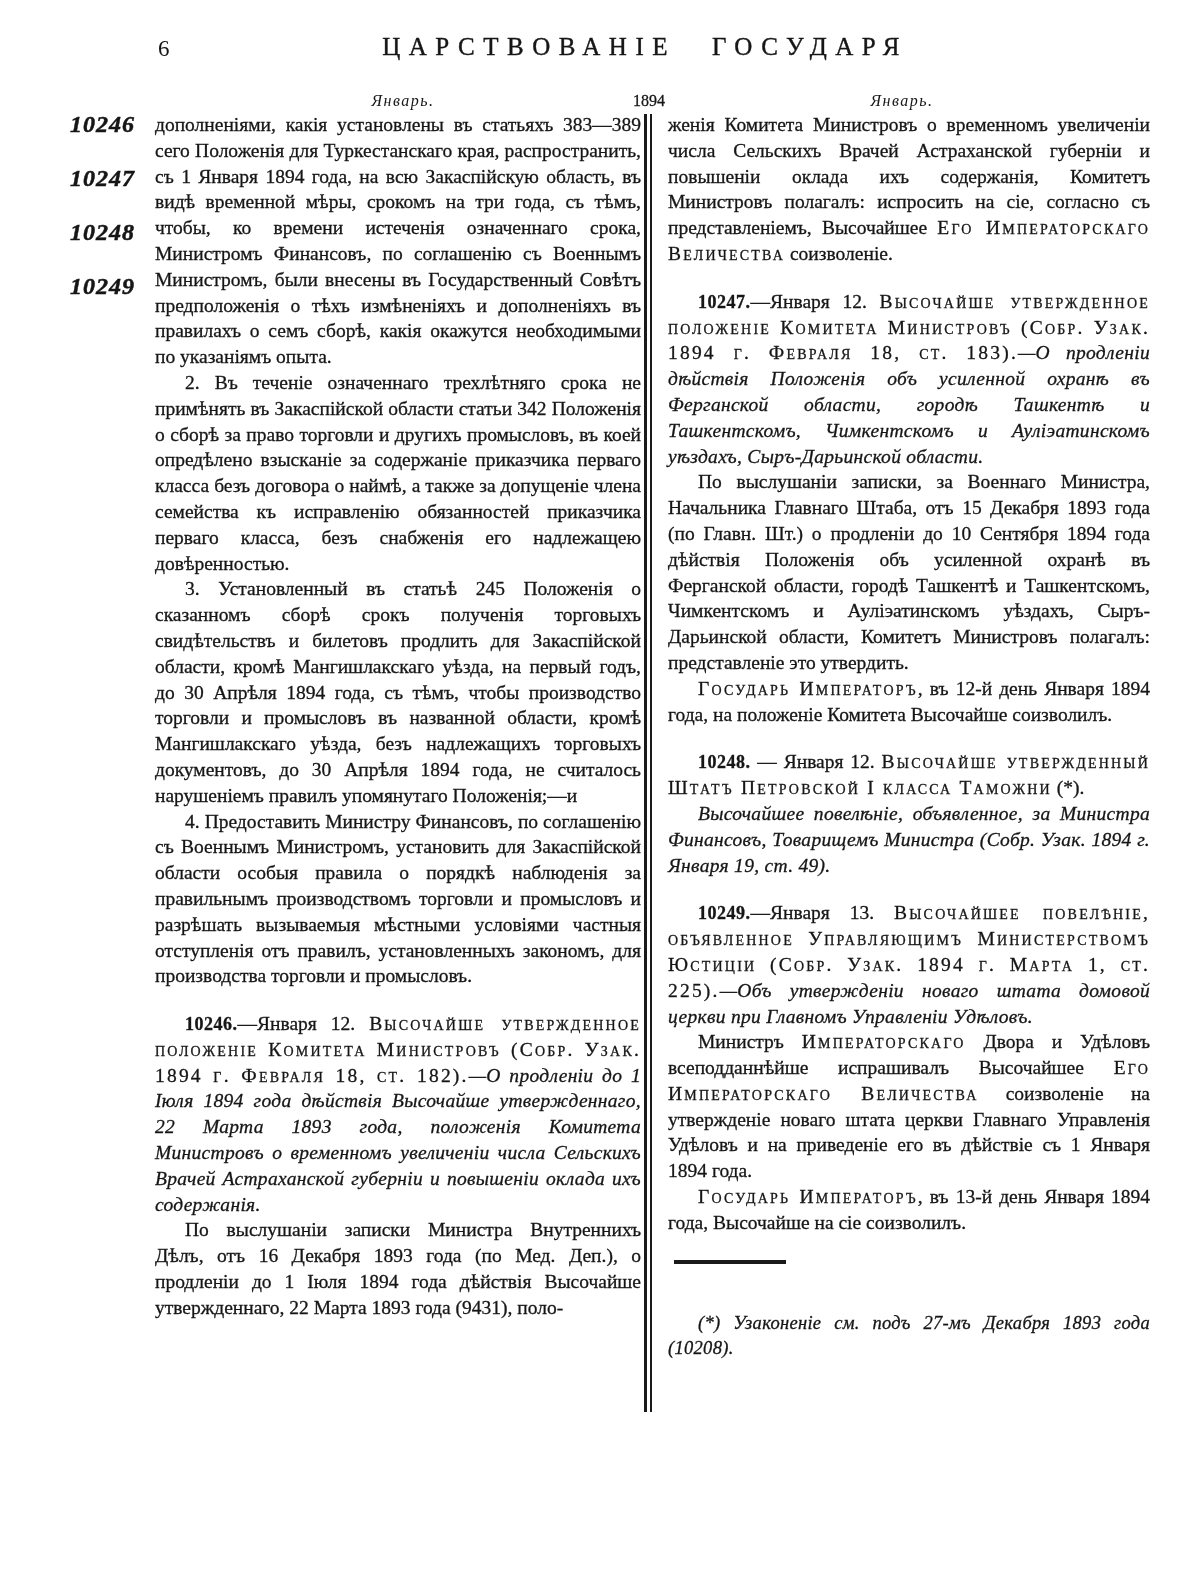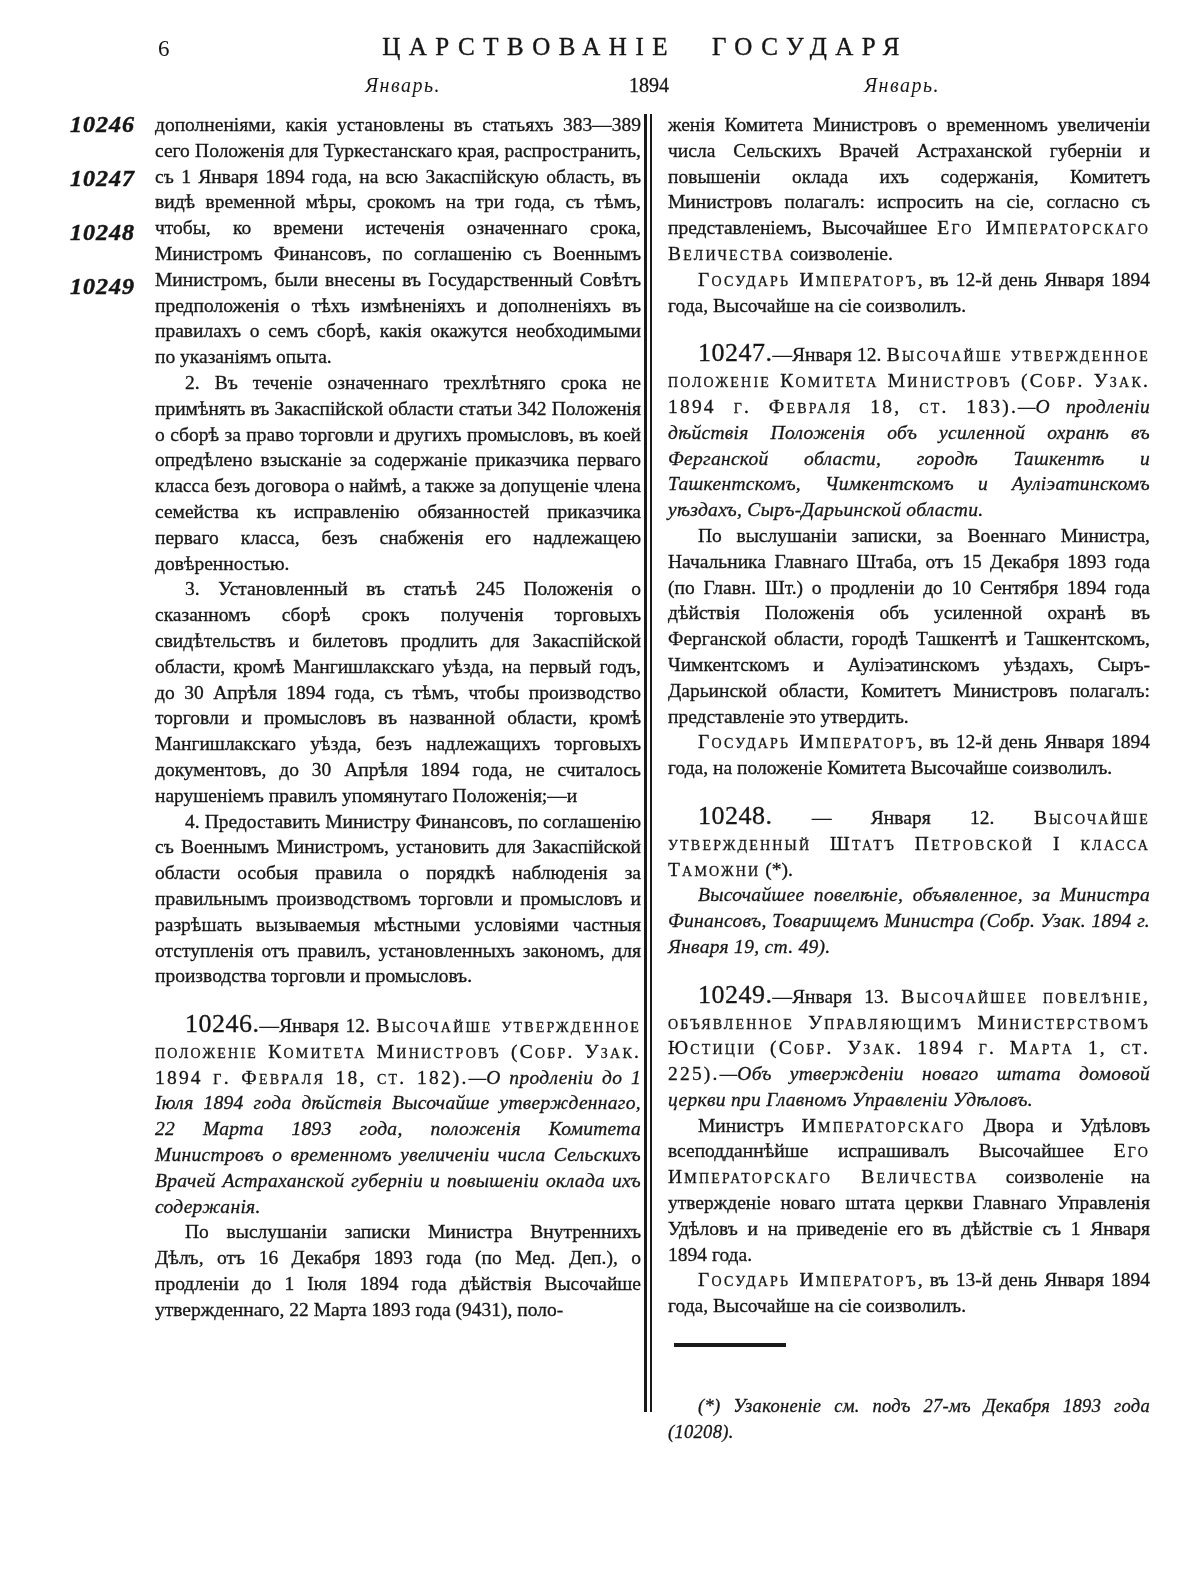--- a/index.html
+++ b/index.html
@@ -18,21 +18,21 @@
   }
   .header-title{
     position:absolute;left:90px;right:0;top:33px;
     text-align:center;
     font-size:25px;
     letter-spacing:0.34em;
     word-spacing:0.85em;
     -webkit-text-stroke:0.4px;
     white-space:nowrap;
   }
-  .running-head{position:absolute;top:74px;font-size:20px;white-space:nowrap;}
+  .running-head{position:absolute;top:92px;font-size:16px;white-space:nowrap;}
   .rh-left{left:403px;transform:translateX(-50%);font-style:italic;letter-spacing:1.5px;}
   .rh-center{left:649px;transform:translateX(-50%);-webkit-text-stroke:0.3px;}
   .rh-right{left:902px;transform:translateX(-50%);font-style:italic;letter-spacing:1.5px;}
   
   .margin-num{
     position:absolute;left:60px;
     font-size:24px;font-weight:bold;font-style:italic;
     letter-spacing:1px;line-height:1;margin-left:10px;
     -webkit-text-stroke:0.5px;
   }
@@ -56,21 +56,21 @@
   }
   .col-left{left:155px;width:486px;}
   .col-right{left:668px;width:482px;}
   p.block{margin:0;padding:0;}
   p.indent{text-indent:30px;}
   p.gap{margin-top:22px;}
   p.center{text-align:center;text-indent:0;margin-top:2px;}
   p.footnote{font-size:18.5px;margin-top:47px;}
   .run-sc{font-variant:small-caps;letter-spacing:2.2px;}
   .run-i{font-style:italic;letter-spacing:0.3px;}
-  .run-num{font-weight:normal;font-size:26px;line-height:1;letter-spacing:0.5px;}
+  .run-num{font-weight:bold;font-size:18px;line-height:1;letter-spacing:0.5px;}
   .footnote-rule{
     width:112px;height:4px;background:#1a1a1a;
     margin:24px 0 10px 6px;
   }
 </style>
 </head>
 <body>
 
 <div class="page">
 
@@ -92,21 +92,20 @@
   <div class="col col-left">
       <p class="block para"><span class="run-r">дополненіями, какія установлены въ статьяхъ 383—389 сего Положенія для Туркестанскаго края, распространить, съ 1 Января 1894 года, на всю Закаспійскую область, въ видѣ временной мѣры, срокомъ на три года, съ тѣмъ, чтобы, ко времени истеченія означеннаго срока, Министромъ Финансовъ, по соглашенію съ Военнымъ Министромъ, были внесены въ Государственный Совѣтъ предположенія о тѣхъ измѣненіяхъ и дополненіяхъ въ правилахъ о семъ сборѣ, какія окажутся необходимыми по указаніямъ опыта.</span></p>
       <p class="block para indent"><span class="run-r">2. Въ теченіе означеннаго трехлѣтняго срока не примѣнять въ Закаспійской области статьи 342 Положенія о сборѣ за право торговли и другихъ промысловъ, въ коей опредѣлено взысканіе за содержаніе приказчика перваго класса безъ договора о наймѣ, а также за допущеніе члена семейства къ исправленію обязанностей приказчика перваго класса, безъ снабженія его надлежащею довѣренностью.</span></p>
       <p class="block para indent"><span class="run-r">3. Установленный въ статьѣ 245 Положенія о сказанномъ сборѣ срокъ полученія торговыхъ свидѣтельствъ и билетовъ продлить для Закаспійской области, кромѣ Мангишлакскаго уѣзда, на первый годъ, до 30 Апрѣля 1894 года, съ тѣмъ, чтобы производство торговли и промысловъ въ названной области, кромѣ Мангишлакскаго уѣзда, безъ надлежащихъ торговыхъ документовъ, до 30 Апрѣля 1894 года, не считалось нарушеніемъ правилъ упомянутаго Положенія;—и</span></p>
       <p class="block para indent"><span class="run-r">4. Предоставить Министру Финансовъ, по соглашенію съ Военнымъ Министромъ, установить для Закаспійской области особыя правила о порядкѣ наблюденія за правильнымъ производствомъ торговли и промысловъ и разрѣшать вызываемыя мѣстными условіями частныя отступленія отъ правилъ, установленныхъ закономъ, для производства торговли и промысловъ.</span></p>
       <p class="block para indent gap"><span class="run-num">10246.</span><span class="run-r">—Января 12. </span><span class="run-sc">Высочайше утвержденное положеніе Комитета Министровъ (Собр. Узак. 1894 г. Февраля 18, ст. 182).</span><span class="run-i">—О продленіи до 1 Іюля 1894 года дѣйствія Высочайше утвержденнаго, 22 Марта 1893 года, положенія Комитета Министровъ о временномъ увеличеніи числа Сельскихъ Врачей Астраханской губерніи и повышеніи оклада ихъ содержанія.</span></p>
       <p class="block para indent"><span class="run-r">По выслушаніи записки Министра Внутреннихъ Дѣлъ, отъ 16 Декабря 1893 года (по Мед. Деп.), о продленіи до 1 Іюля 1894 года дѣйствія Высочайше утвержденнаго, 22 Марта 1893 года (9431), поло-</span></p>
     </div>
   <div class="col col-right">
       <p class="block para"><span class="run-r">женія Комитета Министровъ о временномъ увеличеніи числа Сельскихъ Врачей Астраханской губерніи и повышеніи оклада ихъ содержанія, Комитетъ Министровъ полагалъ: испросить на сіе, согласно съ представленіемъ, Высочайшее </span><span class="run-sc">Его Императорскаго Величества</span><span class="run-r"> соизволеніе.</span></p>
-      <p class="block para indent"><span class="run-sc">Государь Императоръ</span><span class="run-r">, въ 12-й день Января 1894 года, Высочайше на сіе соизволилъ.</span></p>
       <p class="block para indent gap"><span class="run-num">10247.</span><span class="run-r">—Января 12. </span><span class="run-sc">Высочайше утвержденное положеніе Комитета Министровъ (Собр. Узак. 1894 г. Февраля 18, ст. 183).</span><span class="run-i">—О продленіи дѣйствія Положенія объ усиленной охранѣ въ Ферганской области, городѣ Ташкентѣ и Ташкентскомъ, Чимкентскомъ и Ауліэатинскомъ уѣздахъ, Сыръ-Дарьинской области.</span></p>
       <p class="block para indent"><span class="run-r">По выслушаніи записки, за Военнаго Министра, Начальника Главнаго Штаба, отъ 15 Декабря 1893 года (по Главн. Шт.) о продленіи до 10 Сентября 1894 года дѣйствія Положенія объ усиленной охранѣ въ Ферганской области, городѣ Ташкентѣ и Ташкентскомъ, Чимкентскомъ и Ауліэатинскомъ уѣздахъ, Сыръ-Дарьинской области, Комитетъ Министровъ полагалъ: представленіе это утвердить.</span></p>
       <p class="block para indent"><span class="run-sc">Государь Императоръ</span><span class="run-r">, въ 12-й день Января 1894 года, на положеніе Комитета Высочайше соизволилъ.</span></p>
       <p class="block para indent gap"><span class="run-num">10248.</span><span class="run-r"> — Января 12. </span><span class="run-sc">Высочайше утвержденный Штатъ Петровской I класса Таможни</span><span class="run-r"> (*).</span></p>
       <p class="block para indent"><span class="run-i">Высочайшее повелѣніе, объявленное, за Министра Финансовъ, Товарищемъ Министра (Собр. Узак. 1894 г. Января 19, ст. 49).</span></p>
       <p class="block para indent gap"><span class="run-num">10249.</span><span class="run-r">—Января 13. </span><span class="run-sc">Высочайшее повелѣніе, объявленное Управляющимъ Министерствомъ Юстиціи (Собр. Узак. 1894 г. Марта 1, ст. 225).</span><span class="run-i">—Объ утвержденіи новаго штата домовой церкви при Главномъ Управленіи Удѣловъ.</span></p>
       <p class="block para indent"><span class="run-r">Министръ </span><span class="run-sc">Императорскаго</span><span class="run-r"> Двора и Удѣловъ всеподданнѣйше испрашивалъ Высочайшее </span><span class="run-sc">Его Императорскаго Величества</span><span class="run-r"> соизволеніе на утвержденіе новаго штата церкви Главнаго Управленія Удѣловъ и на приведеніе его въ дѣйствіе съ 1 Января 1894 года.</span></p>
       <p class="block para indent"><span class="run-sc">Государь Императоръ</span><span class="run-r">, въ 13-й день Января 1894 года, Высочайше на сіе соизволилъ.</span></p>
       <div class="footnote-rule"></div>
       <p class="block footnote indent"><span class="run-i">(*) Узаконеніе см. подъ 27-мъ Декабря 1893 года (10208).</span></p>

